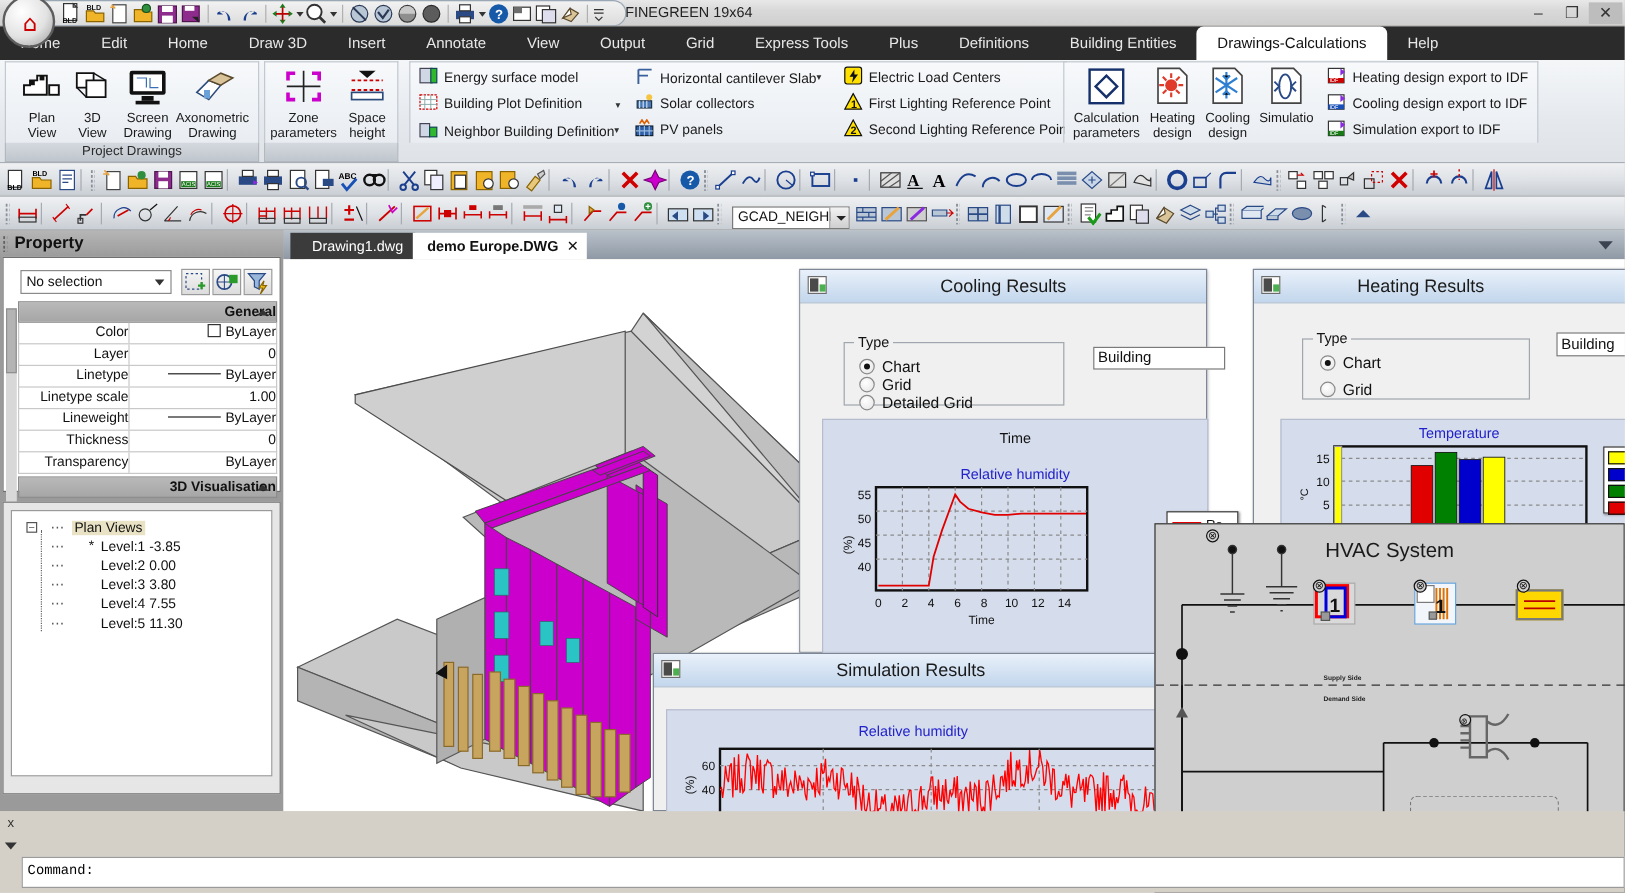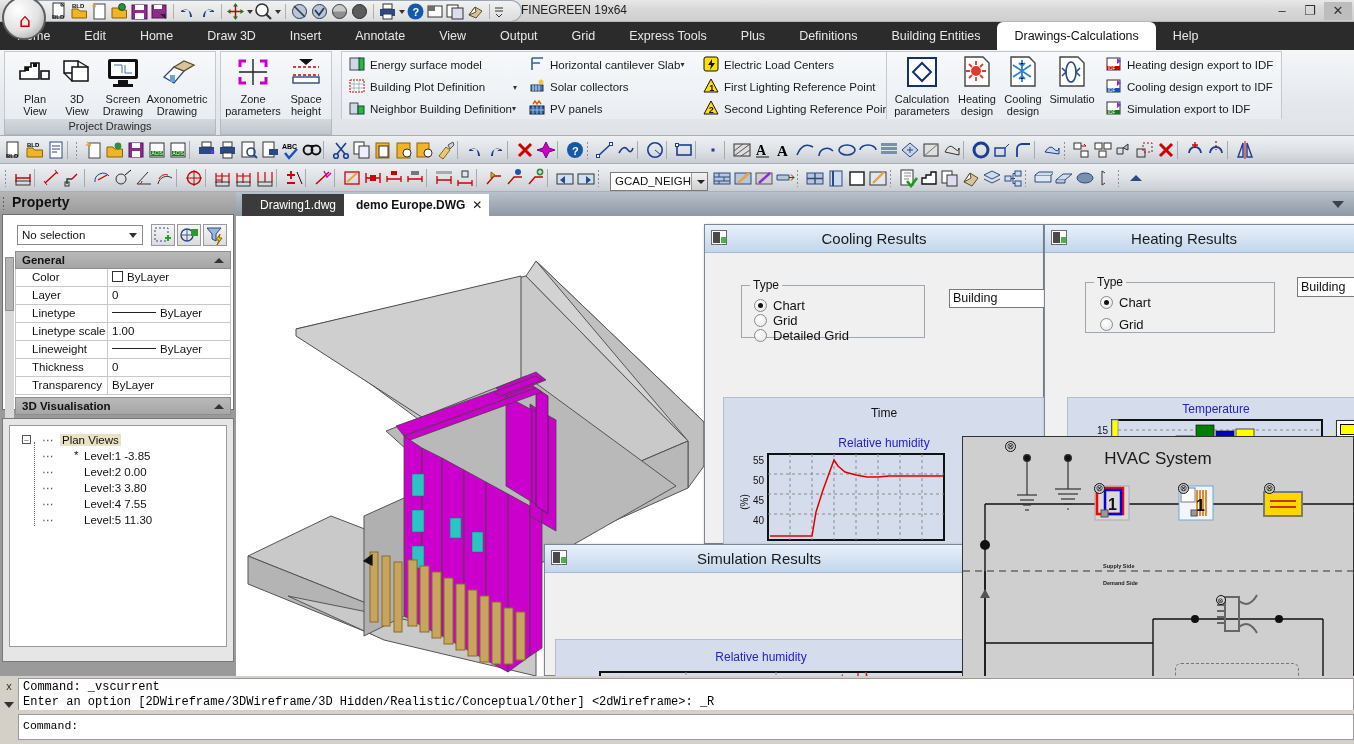--- a/index.html
+++ b/index.html
@@ -136,21 +136,21 @@
     background:#fff; border:1px solid #6f6f6f; }
   #selbox{ position:absolute; left:14px; top:10px; width:126px; height:20px;
     border:1px solid #8a8a8a; background:#fff; font-size:11.5px; line-height:18px;
     padding-left:4px; color:#111;}
   #selbox .dd{ position:absolute; right:1px; top:1px; width:16px; height:16px; }
   #selbox .dd:after{ content:""; position:absolute; left:4px; top:6px;
     border-left:4px solid transparent;border-right:4px solid transparent;
     border-top:5px solid #333; }
   .propicobtn{ position:absolute; top:9px; width:24px; height:22px;
     background:linear-gradient(180deg,#f6f6f6,#dcdcdc); border:1px solid #9a9a9a;}
-  #ptree{ position:absolute; left:12px; top:36px; width:216px; }
+  #ptree{ position:absolute; left:12px; top:36px; width:216px;text-align:right; }
   .pcat{ height:18px; background:linear-gradient(180deg,#b9b9b9,#a6a6a6);
     border:1px solid #8d8d8d; font-size:11.5px; font-weight:bold; color:#111;
     line-height:16px; padding-left:6px; position:relative;}
   .pcat .ar{ position:absolute; right:6px; top:6px;
     border-left:5px solid transparent;border-right:5px solid transparent;
     border-bottom:5px solid #333;}
   .prow{ height:18px; position:relative; border:1px solid #c8c8c8; border-top:none;
     display:flex; }
   .prow .pk{ width:92px; padding-left:16px; font-size:11.5px; line-height:16px;
     border-right:1px solid #c8c8c8; color:#111; }
@@ -219,21 +219,21 @@
     padding:0; background:transparent;}
   fieldset.typebox legend{ font-size:12px; color:#111; margin-left:8px; padding:0 3px;}
   .radio{ position:absolute; font-size:13px; color:#111; white-space:nowrap;}
   .radio .rc{ display:inline-block; width:13px; height:13px; border-radius:50%;
     border:1px solid #8a8a8a; background:radial-gradient(circle at 40% 35%,#fff,#e4e4e4);
     vertical-align:-2px; margin-right:6px; position:relative;}
   .radio.on .rc:after{ content:""; position:absolute; left:3px; top:3px;
     width:5px;height:5px;border-radius:50%;background:#111;}
   .combo{ position:absolute; background:#fff; border:1px solid #7a7a7a;
     font-size:12.5px; color:#111; padding-left:3px;}
-  .chartpane{ position:absolute; background:#d5dceb; border:1px solid #b6bccb;margin-top:48px;}
+  .chartpane{ position:absolute; background:#d5dceb; border:1px solid #b6bccb;}
   .charttitle{ position:absolute; width:100%; text-align:center;
     color:#2222cc; font-size:12px;}
   .plotname{ position:absolute; width:100%; text-align:center;
     color:#111; font-size:12px;}
   .legendbox{ position:absolute; background:#fff; border:1px solid #333;
     box-shadow:1px 1px 2px rgba(0,0,0,.4);}
   .lgrow{ position:relative; height:14px; font-size:11px; color:#111;
     white-space:nowrap; }
   .lgsw{ display:inline-block; width:30px; height:11px; border:1px solid #111;
     vertical-align:-1px; margin:0 4px 0 3px;}
@@ -1260,21 +1260,21 @@
         <span>Level:4  7.55</span>
       </div>
       <div class="tnode child">
         <span class="tdash">⋯</span>
         <span>Level:5  11.30</span>
       </div>
     </div>
   </div>
 </div>
 
-<div class="cwin" style="left:704px; top:224px; width:340px; height:320px;">
+<div class="cwin" style="left:666px; top:224px; width:340px; height:320px;">
   <div class="chdr">
     <span class="cicon"></span>
     <span class="ct">Cooling Results</span>
   </div>
   <div class="cbody">
     <fieldset class="typebox" style="left:36px; top:25px; width:184px; height:60px;">
       <legend>Type</legend>
       <div class="radio on" style="left:12px; top:6px;"><span class="rc"></span><span>Chart</span></div>
       <div class="radio" style="left:12px; top:21px;"><span class="rc"></span><span>Grid</span></div>
       <div class="radio" style="left:12px; top:36px;"><span class="rc"></span><span>Detailed Grid</span></div>
@@ -1491,20 +1491,16 @@
   <div class="tinylbl" style="left:140px; top:126px;">Supply Side</div>
   <div class="tinylbl" style="left:140px; top:143px;">Demand Side</div>
 
   <div class="dragbox" style="left:212px; top:226px; width:124px; height:42px;"></div>
   <div class="tinylbl" style="left:216px; top:243px;">Drag From Library</div>
 </div>
 
 <div id="cmdarea">
   <div id="cmdclose">x</div>
   <div id="cmdarrow"></div>
-  <div id="cmdhist">
-    <div>Command: _vscurrent</div>
-    <div>Enter an option [2DWireframe/3DWireframe/3D Hidden/Realistic/Conceptual/Other] &lt;2dWireframe&gt;: _R</div>
-  </div>
   <div id="cmdinput">Command:</div>
 </div>
 
 <div id="layerbox"><span>GCAD_NEIGHB</span><span class="dd"></span></div>
 
 </body></html>

